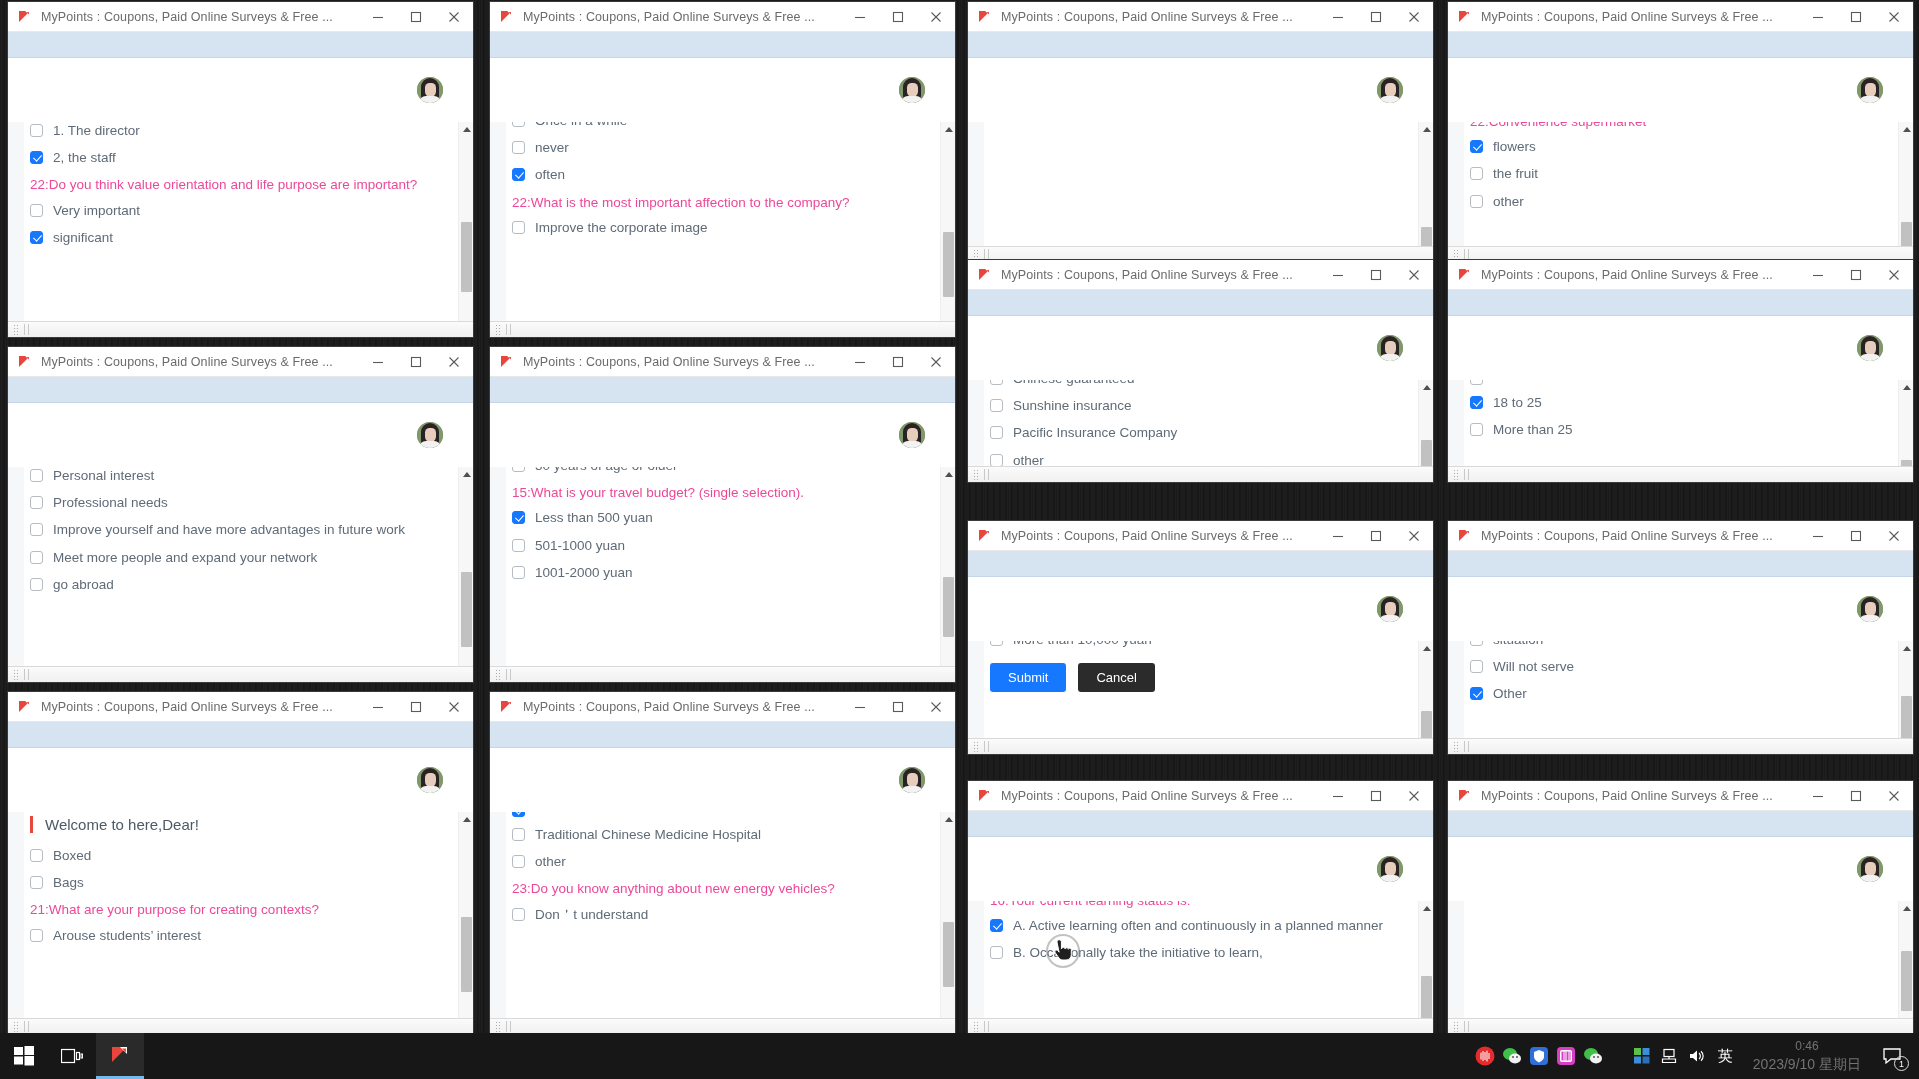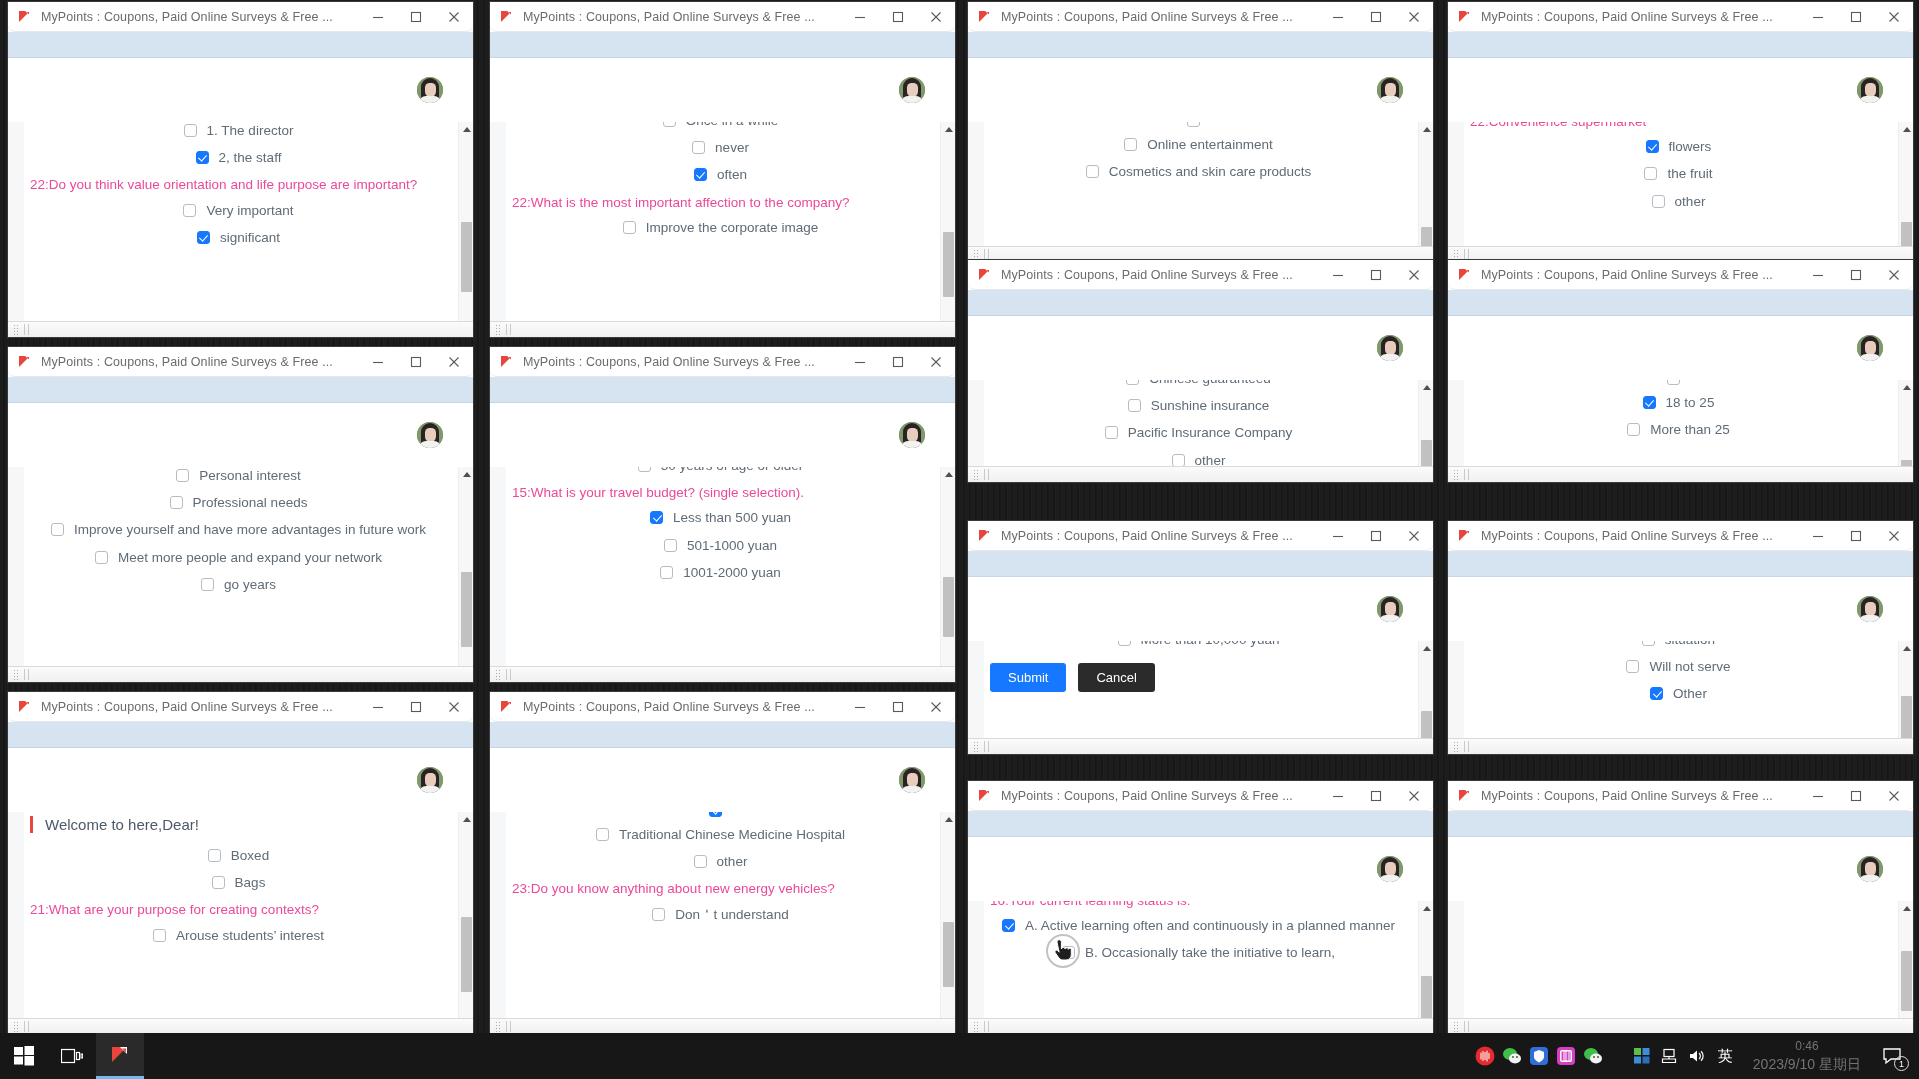--- a/index.html
+++ b/index.html
@@ -7,21 +7,21 @@
     font-family:"Liberation Sans", sans-serif; }
   #desktop { position:relative; width:1919px; height:1079px;
     background:
       repeating-linear-gradient(90deg, #1a1a1a 0px, #1f1f1f 2px, #151515 4px, #222 6px),
       #1b1b1b; }
 
   
   .win { position:absolute; background:#fff; overflow:hidden;
          box-shadow:0 0 0 1px #3a3a3a; }
   .titlebar { height:30px; background:#ffffff; display:flex; align-items:center;
-              padding-left:10px; border-bottom:1px solid #e8e8e8;border-radius:7px; }
+              padding-left:10px; border-bottom:1px solid #e8e8e8; }
   .favicon { width:14px; height:14px; margin-right:9px; flex:0 0 14px; position:relative; }
   .favicon svg { display:block; }
   .wtitle { font-size:12.5px; color:#6b6b6b; white-space:nowrap; overflow:hidden;
             text-overflow:clip; flex:1 1 auto; letter-spacing:.1px; }
   .wbtns { display:flex; flex:0 0 auto; height:30px; }
   .wbtn { width:38px; height:30px; display:flex; align-items:center; justify-content:center;
           color:#555; }
   .wbtn svg { display:block; }
   .bluebar { height:26px; background:#d6e3f0; border-bottom:1px solid #c7d6e6; }
 
@@ -37,21 +37,21 @@
                   border-radius:5px 5px 6px 6px; background:#e7cdbc; }
   .avatar .body { position:absolute; left:2px; bottom:0; width:22px; height:7px;
                   border-radius:7px 7px 0 0; background:#f2f2f2; }
 
   
   .content { position:relative; overflow:hidden; background:#fff; }
   .gutter { position:absolute; left:0; top:0; bottom:0; width:16px; background:#f6f7f9; }
   .inner { position:absolute; left:22px; right:26px; top:0; }
 
   .q { color:#ec4899; font-size:13.5px; line-height:1.35; margin:8px 0 7px 0; }
-  .opt { display:flex; align-items:flex-start; margin:0 0 9px 0;justify-content:center; }
+  .opt { display:flex; align-items:flex-start; margin:0 0 9px 0; }
   .cb { width:13px; height:13px; border:1px solid #b6bcc4; border-radius:3px;
         background:#fff; flex:0 0 13px; margin-top:2px; }
   .cb.on { background:#1677ff; border-color:#1677ff; position:relative; }
   .cb.on:after { content:""; position:absolute; left:3.5px; top:1px; width:4px; height:7px;
                  border:solid #fff; border-width:0 1.7px 1.7px 0; transform:rotate(42deg); }
   .olab { color:#5f6b77; font-size:13.5px; line-height:1.35; margin-left:10px; }
 
   .welcome { color:#4d5a66; font-size:15px; padding-left:12px; border-left:3px solid #e8453c;
              margin:4px 0 14px 0; }
 
@@ -291,34 +291,20 @@
       <div class="pagehdr">
         <div class="avatar">
           <div class="sky"></div>
           <div class="hair"></div>
           <div class="face"></div>
           <div class="body"></div>
         </div>
       </div>
       <div class="content" style="height: 148px;">
         <div class="gutter"></div>
-        <div class="inner">
-          <div class="opt" style="margin-top: -10px;">
-            <div class="cb"></div>
-            <div class="olab"></div>
-          </div>
-          <div class="opt">
-            <div class="cb"></div>
-            <div class="olab">Online entertainment</div>
-          </div>
-          <div class="opt">
-            <div class="cb"></div>
-            <div class="olab">Cosmetics and skin care products</div>
-          </div>
-        </div>
         <div class="sb">
           <div class="arw top">
             <div class="tri up"></div>
           </div>
           <div class="thumb" style="top: 105px; height: 60px;"></div>
           <div class="arw bot">
             <div class="tri dn"></div>
           </div>
         </div>
       </div>
@@ -451,21 +437,21 @@
           <div class="opt">
             <div class="cb"></div>
             <div class="olab">Improve yourself and have more advantages in future work</div>
           </div>
           <div class="opt">
             <div class="cb"></div>
             <div class="olab">Meet more people and expand your network</div>
           </div>
           <div class="opt">
             <div class="cb"></div>
-            <div class="olab">go years</div>
+            <div class="olab">go abroad</div>
           </div>
         </div>
         <div class="sb">
           <div class="arw top">
             <div class="tri up"></div>
           </div>
           <div class="thumb" style="top: 105px; height: 75px;"></div>
           <div class="arw bot">
             <div class="tri dn"></div>
           </div>

